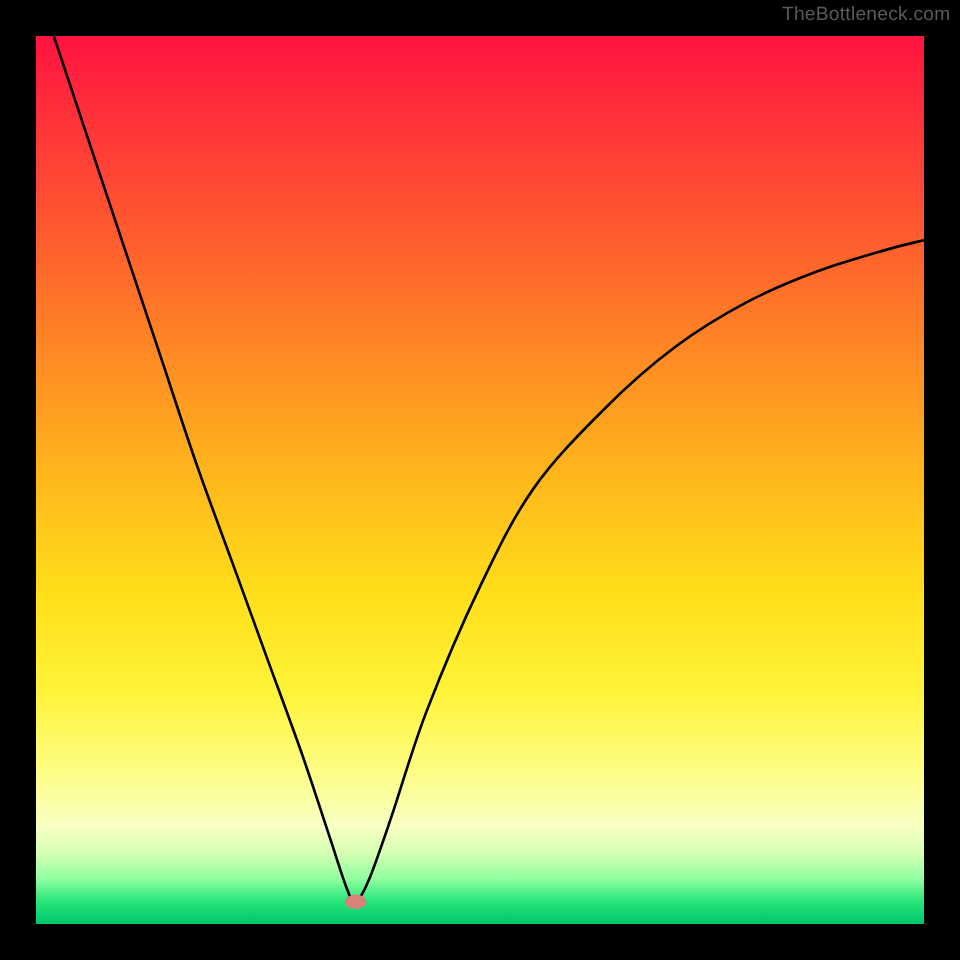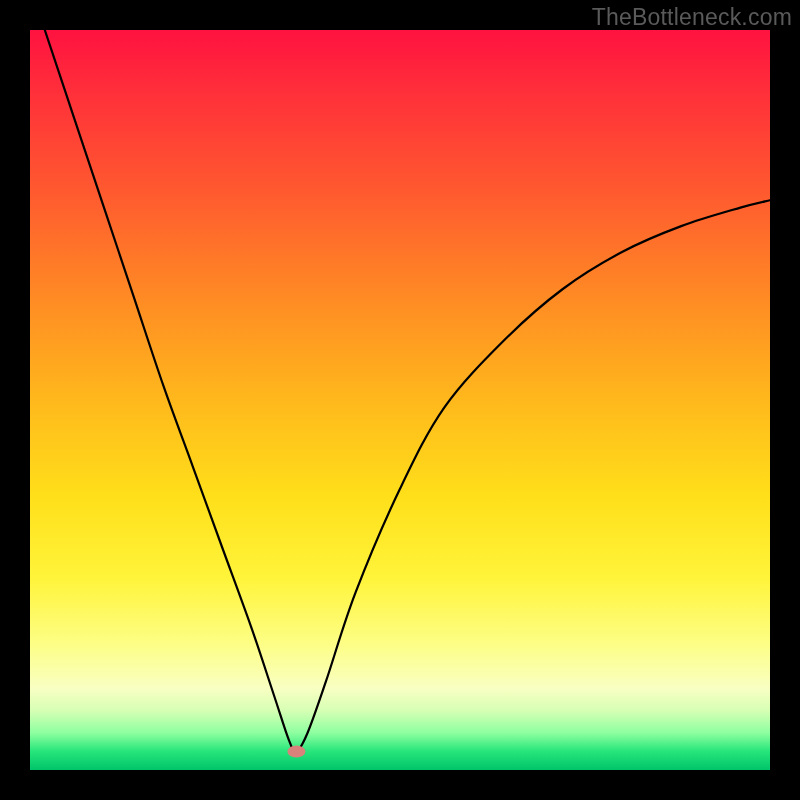--- a/index.html
+++ b/index.html
@@ -55,21 +55,21 @@
   }
   .marker {
     fill: #d9817b;
     stroke: none;
   }
   .watermark {
     position: absolute;
     top: 4px;
     right: 8px;
     color: #5a5a5a;
-    font-size: 23px;
+    font-size: 16px;
     letter-spacing: 0.2px;
     font-weight: 400;
     user-select: none;
   }
 </style>
 </head>
 <body>
 
 <div class="watermark">TheBottleneck.com</div>
 

